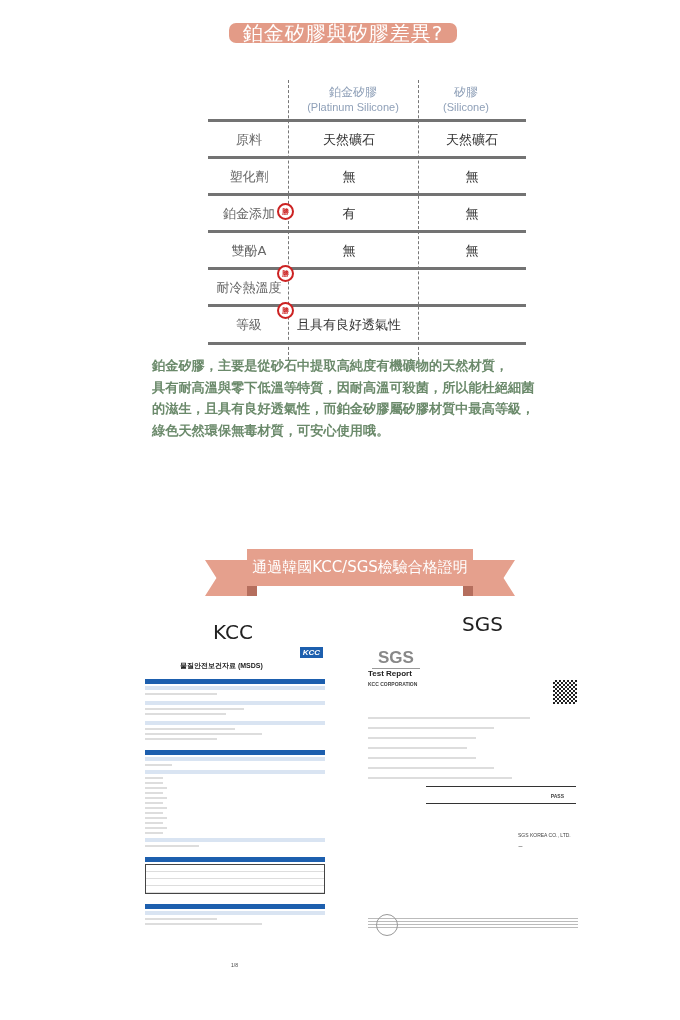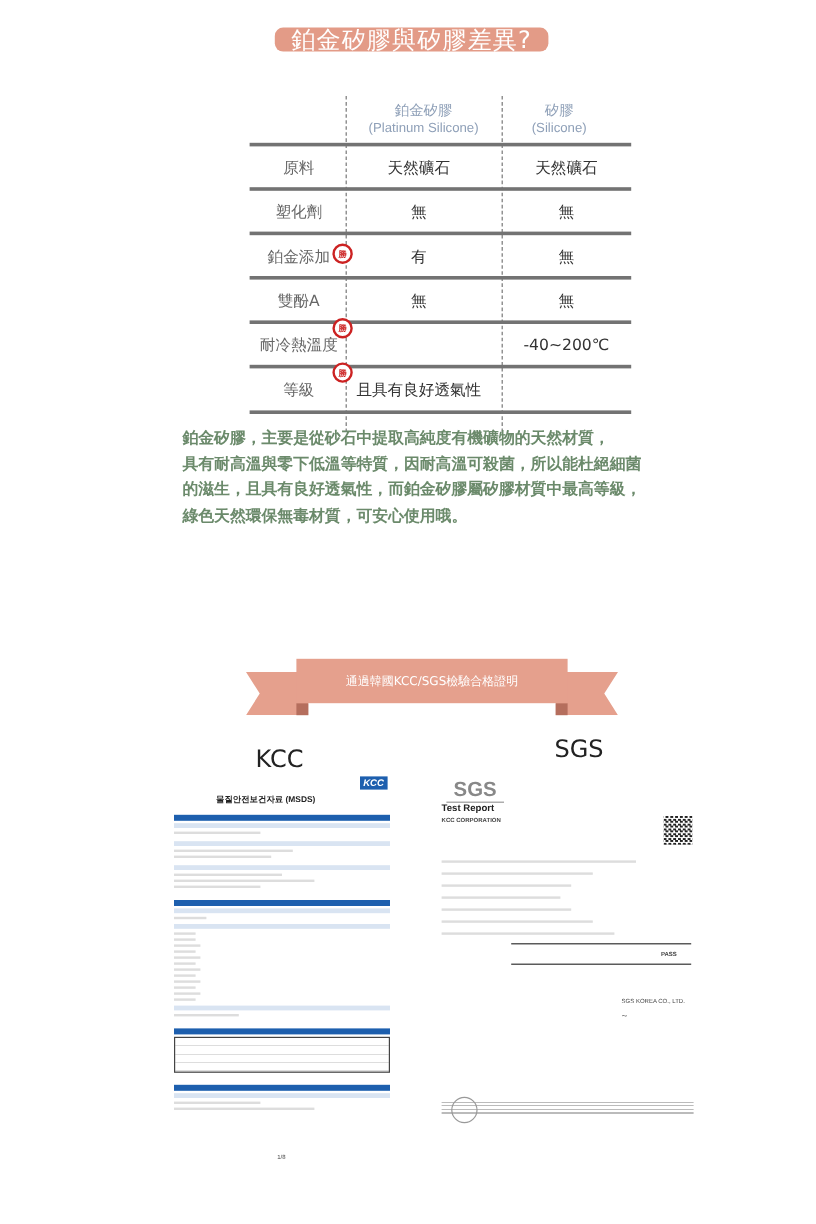--- a/index.html
+++ b/index.html
@@ -9,21 +9,21 @@
     .col-head { position: absolute; top: 85px; text-align: center; color: #8fa0b8; font-size: 12px; line-height: 15px; }
     .col-head .sub { font-size: 11px; font-family: "Liberation Sans", sans-serif; }
     .row { position: absolute; left: 208px; width: 318px; height: 37px; border-top: 3px solid #737373; }
     .cell { position: absolute; top: 0; height: 36px; display: flex; align-items: center; justify-content: center; font-size: 13px; color: #333; }
     .label { left: 0; width: 82px; color: #666; }
     .c1 { left: 82px; width: 118px; }
     .c2 { left: 210px; width: 108px; }
     .badge { position: absolute; width: 17px; height: 17px; border: 2px solid #c22; border-radius: 50%; color: #c22; font-size: 7px; font-weight: bold; display: flex; align-items: center; justify-content: center; background: #fff; }
     .para { position: absolute; left: 152px; top: 355px; width: 410px; color: #6b8a6b; font-size: 13.2px; line-height: 21.5px; font-weight: bold; }
     .ribbon { position: absolute; left: 205px; top: 546px; width: 310px; height: 60px; }
-    .ribbon-main { position: absolute; left: 42px; top: 3px; width: 226px; height: 37px; background: #e5a08d; color: #fff; font-size: 10px; display: flex; align-items: center; justify-content: center; }
+    .ribbon-main { position: absolute; left: 42px; top: 3px; width: 226px; height: 37px; background: #e5a08d; color: #fff; font-size: 15px; display: flex; align-items: center; justify-content: center; }
     .ribbon-tail { position: absolute; top: 14px; width: 52px; height: 36px; background: #e5a08d; }
     .ribbon-tail.l { left: 0; clip-path: polygon(0 0, 100% 0, 100% 100%, 0 100%, 22% 50%); }
     .ribbon-tail.r { right: 0; clip-path: polygon(0 0, 100% 0, 78% 50%, 100% 100%, 0 100%); }
     .fold { position: absolute; top: 40px; width: 10px; height: 10px; background: #b56e5d; }
     .cert-label { position: absolute; font-size: 20px; color: #222; font-family: "DejaVu Sans", sans-serif; }
     .doc { position: absolute; background: #fff; font-family: "Liberation Sans", sans-serif; }
     .kcc-doc { left: 145px; top: 647px; width: 180px; height: 325px; }
     .sgs-doc { left: 368px; top: 648px; width: 215px; height: 320px; }
     .bar { height: 5px; background: #1d5fae; margin: 2px 0; }
     .lbar { height: 4px; background: #d9e4f2; margin: 1px 0; }
@@ -62,21 +62,20 @@
   <div class="cell c1">有</div>
   <div class="cell c2">無</div>
 </div>
 <div class="row" style="top:230px">
   <div class="cell label">雙酚A</div>
   <div class="cell c1">無</div>
   <div class="cell c2">無</div>
 </div>
 <div class="row" style="top:267px">
   <div class="cell label">耐冷熱溫度</div>
-  <div class="cell c2">-40~200℃</div>
 </div>
 <div class="row" style="top:304px">
   <div class="cell label">等級</div>
   <div class="cell c1">且具有良好透氣性</div>
   <div class="cell c2"></div>
 </div>
 <div class="row" style="top:342px;height:1px"></div>
 
 <div class="badge" style="left:277px;top:203px">勝</div>
 <div class="badge" style="left:277px;top:265px">勝</div>

